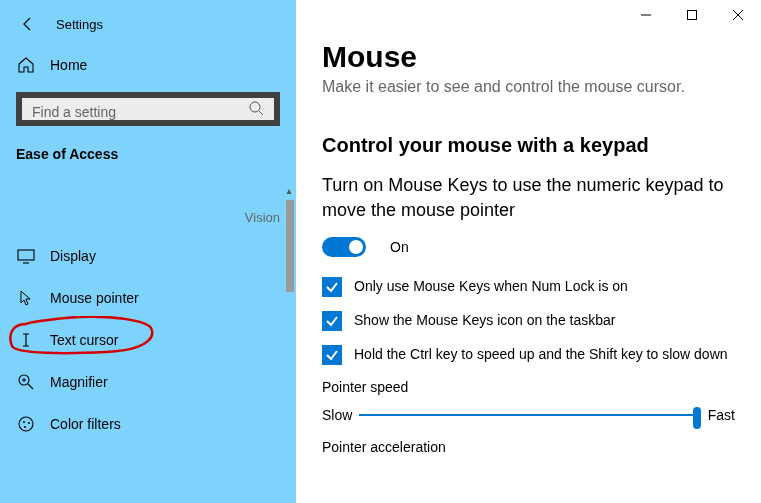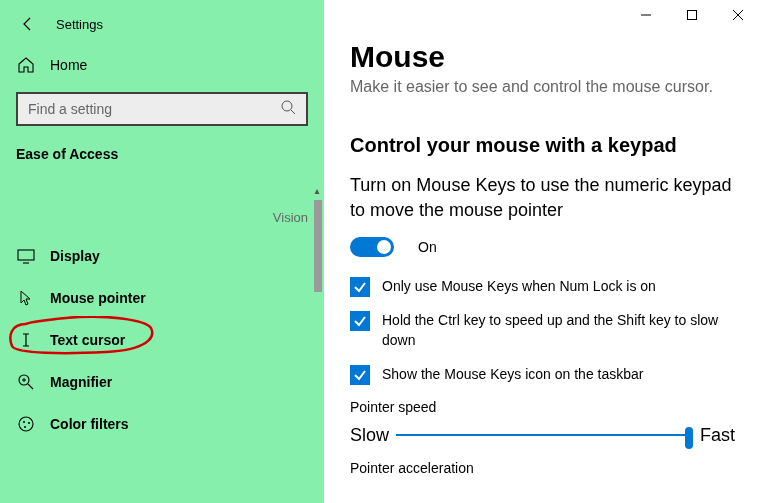--- a/index.html
+++ b/index.html
@@ -1,31 +1,31 @@
 <!DOCTYPE html>
 <html><head>
 <meta charset="utf-8">
 <style>
 * { box-sizing: border-box; margin: 0; padding: 0; font-family: "Segoe UI", Arial, sans-serif; }
 body { width: 761px; height: 503px; background: #fff; overflow: hidden; position: relative; }
 .window { display: flex; height: 100%; }
-.sidebar { width: 324px; background: #86efac; height: 100%; position: relative; overflow: hidden; }
+.sidebar { width: 296px; background: #7dd3fc; height: 100%; position: relative; overflow: hidden; }
 .titlebar { display: flex; align-items: center; padding: 12px 16px 10px 16px; }
 .back-btn { width: 24px; height: 24px; display: flex; align-items: center; justify-content: center; cursor: pointer; }
 .title { font-size: 13px; margin-left: 16px; color: #000; }
 .home-row { display: flex; align-items: center; padding: 10px 16px; cursor: pointer; }
 .home-row .icon { width: 20px; display: flex; justify-content: center; }
 .home-row .label { margin-left: 14px; font-size: 14px; color: #000; }
-.search { margin: 8px 16px 0 16px; border: 2px solid #404040; background: #ededed; height: 34px; display: flex; align-items: center; padding: 0 10px; }
+.search { margin: 8px 16px 0 16px; border: 6px solid #404040; background: #ededed; height: 34px; display: flex; align-items: flex-end; padding: 0 10px; }
 .search input { flex: 1; border: none; background: transparent; outline: none; font-size: 14px; color: #555; }
 .search input::placeholder { color: #666; }
 .search .sicon { color: #555; }
 .category { font-weight: 600; font-size: 14px; padding: 20px 24px 6px 16px; color: #000; }
 .subhead { font-size: 13px; color: #666; padding: 42px 16px 10px 16px; text-align: right; }
-.nav-item { display: flex; align-items: center; padding: 12px 16px; cursor: pointer; font-size: 14px; color: #000; position: relative; font-weight: bold; }
+.nav-item { display: flex; align-items: center; padding: 12px 16px; cursor: pointer; font-size: 14px; color: #000; position: relative; }
 .nav-item .icon { width: 20px; display: flex; justify-content: center; color: #333; }
 .nav-item .label { margin-left: 14px; }
 .annot { position: absolute; left: 6px; top: 316px; width: 152px; height: 40px; pointer-events: none; }
 .scroll-track { position: absolute; right: 0; top: 200px; width: 14px; height: 300px; }
 .scroll-thumb { position: absolute; right: 2px; top: 0; width: 8px; height: 92px; background: #9a9a9a; }
 .scroll-arrow { position: absolute; right: 2px; width: 10px; height: 10px; color: #555; font-size: 10px; text-align: center; line-height: 10px; }
 .scroll-arrow.up { top: -14px; }
 .content { flex: 1; background: #fff; padding: 0; position: relative; }
 .winctrls { position: absolute; right: 0; top: 0; display: flex; }
 .winbtn { width: 46px; height: 30px; display: flex; align-items: center; justify-content: center; cursor: pointer; }
@@ -36,21 +36,21 @@
 .subdesc { font-size: 18px; color: #000; margin-bottom: 14px; line-height: 1.4; }
 .toggle-row { display: flex; align-items: center; margin-bottom: 20px; }
 .toggle { width: 44px; height: 20px; border-radius: 10px; background: #0078d4; position: relative; cursor: pointer; }
 .toggle::after { content: ""; position: absolute; right: 3px; top: 3px; width: 14px; height: 14px; border-radius: 50%; background: #fff; }
 .toggle-label { margin-left: 24px; font-size: 14px; text-align: center; }
 .check-row { display: flex; align-items: flex-start; margin-bottom: 14px; }
 .checkbox { width: 20px; height: 20px; background: #0078d4; display: flex; align-items: center; justify-content: center; flex-shrink: 0; cursor: pointer; }
 .check-label { margin-left: 12px; font-size: 14px; line-height: 1.4; }
 .slider-section { margin-top: 10px; }
 .slider-label { font-size: 14px; margin-bottom: 10px; }
-.slider-row { display: flex; gap: 7px; font-size: 18px; }
+.slider-row { display: flex; align-items: center; gap: 7px; font-size: 14px; }
 .slider { flex: 1; height: 20px; position: relative; cursor: pointer; }
 .slider-track { position: absolute; left: 0; right: 0; top: 9px; height: 2px; background: #0078d4; }
 .slider-thumb { position: absolute; right: 0; top: 2px; width: 8px; height: 22px; background: #0078d4; border-radius: 4px; }
 .accel { font-size: 14px; margin-top: 14px; }
 </style>
 </head>
 <body>
 
 <div class="window">
 
@@ -191,30 +191,30 @@
         </div>
         <span class="check-label">Only use Mouse Keys when Num Lock is on</span>
       </div>
 
       <div class="check-row">
         <div class="checkbox">
           <svg width="14" height="14" viewBox="0 0 14 14">
               <path d="M2 7 L6 11 L12 3" stroke="#fff" stroke-width="2" fill="none"></path>
             </svg>
         </div>
-        <span class="check-label">Hold the Ctrl key to speed up and the Shift key to slow down</span>
+        <span class="check-label">Show the Mouse Keys icon on the taskbar</span>
       </div>
 
       <div class="check-row">
         <div class="checkbox">
           <svg width="14" height="14" viewBox="0 0 14 14">
               <path d="M2 7 L6 11 L12 3" stroke="#fff" stroke-width="2" fill="none"></path>
             </svg>
         </div>
-        <span class="check-label">Show the Mouse Keys icon on the taskbar</span>
+        <span class="check-label">Hold the Ctrl key to speed up and the Shift key to slow down</span>
       </div>
 
       <div class="slider-section">
         <div class="slider-label">Pointer speed</div>
         <div class="slider-row">
           <span>Slow</span>
           <div class="slider">
             <div class="slider-track"></div>
             <div class="slider-thumb"></div>
           </div>

